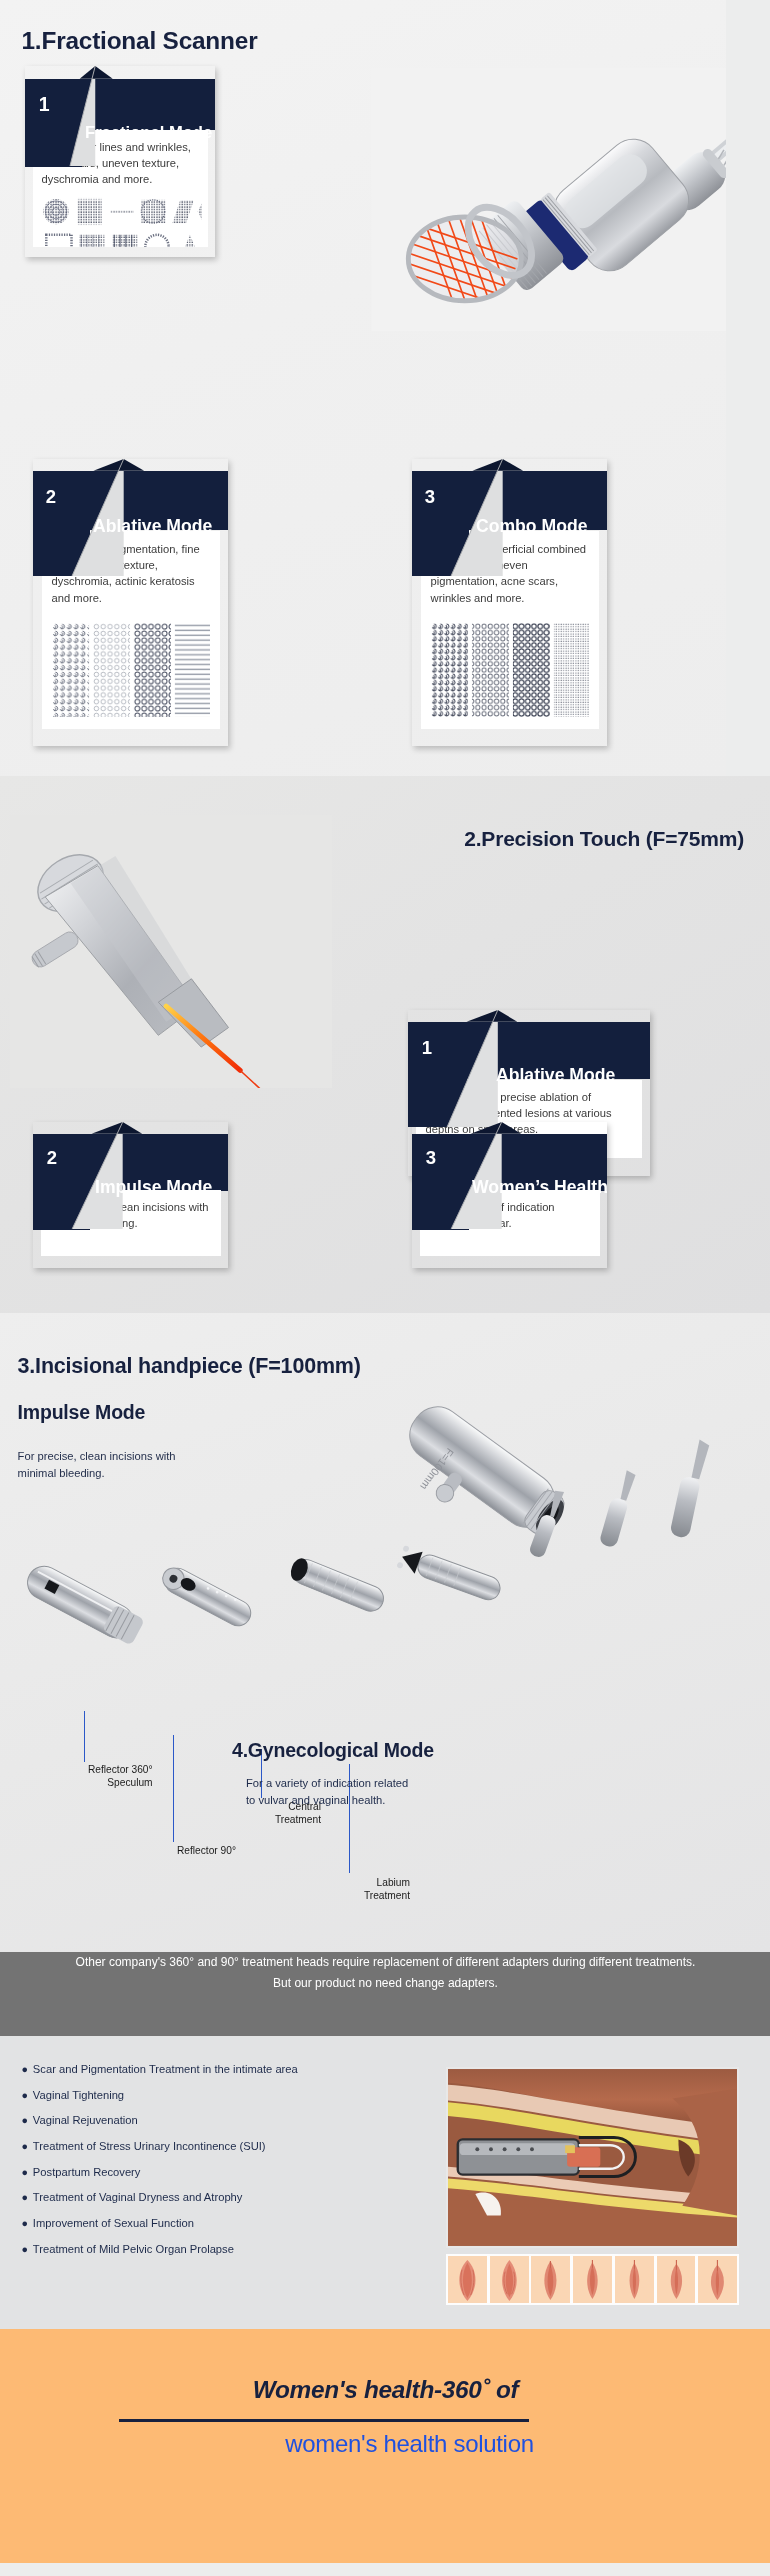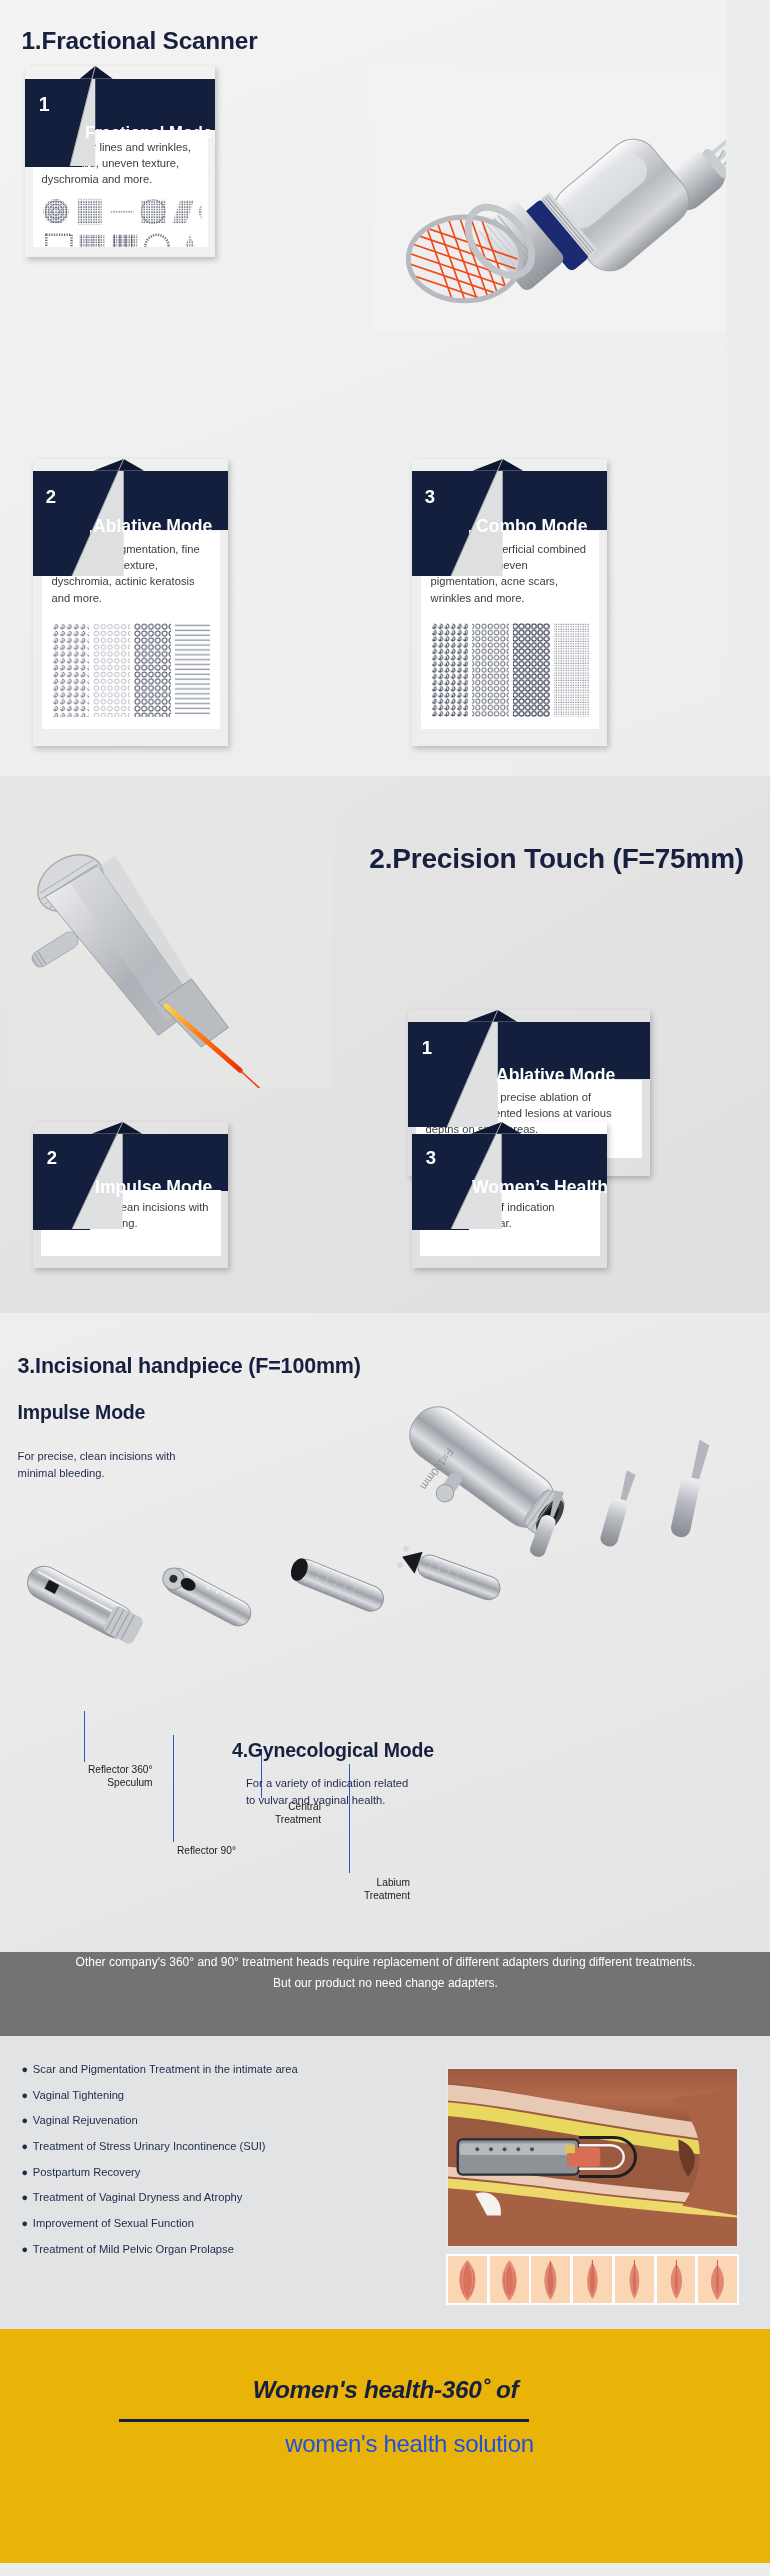--- a/index.html
+++ b/index.html
@@ -82,21 +82,21 @@
   }
   .shadowdrop { box-shadow: 2px 2.9px 5.9px rgba(0,0,0,.22); }
 
   
   .sec2 {
     position: relative;
     width: 771px; height: 537px;
     background: linear-gradient(150deg,#e7e7e6 0%,#e3e3e3 45%,#dfdfe0 100%);
     overflow: hidden;
   }
-  .sec2-title { position: absolute; right: 27px; top: 51px; font-size: 28px; margin-top: 16px; }
+  .sec2-title { position: absolute; right: 27px; top: 51px; font-size: 21px; }
 
   
   .sec3 {
     position: relative;
     width: 771px; height: 639px;
     background: linear-gradient(160deg,#eeeeee 0%,#e9e9e9 50%,#e4e4e5 100%);
     overflow: hidden;
   }
   .sec3-title { position: absolute; left: 17.6px; top: 41px; font-size: 21.5px; }
   .sec3-sub   { position: absolute; left: 17.6px; top: 88px; font-size: 19.5px; }
@@ -159,21 +159,21 @@
     display: flex; gap: 2.9px;
     background: #fdfdfd;
     padding: 2px;
   }
   .thumb { flex: 1; background: #fad6b4; position: relative; overflow: hidden; }
 
   
   .footer {
     position: relative;
     width: 771px; height: 234px;
-    background: #eab308;
+    background: #fdba74;
     overflow: hidden;
   }
   .f-line1 {
     position: absolute; left: 0; right: 0; top: 47px;
     text-align: center;
     font-size: 24.4px; font-style: italic; font-weight: bold;
     color: #17213f;
     letter-spacing: -0.3px;
   }
   .f-underline {

